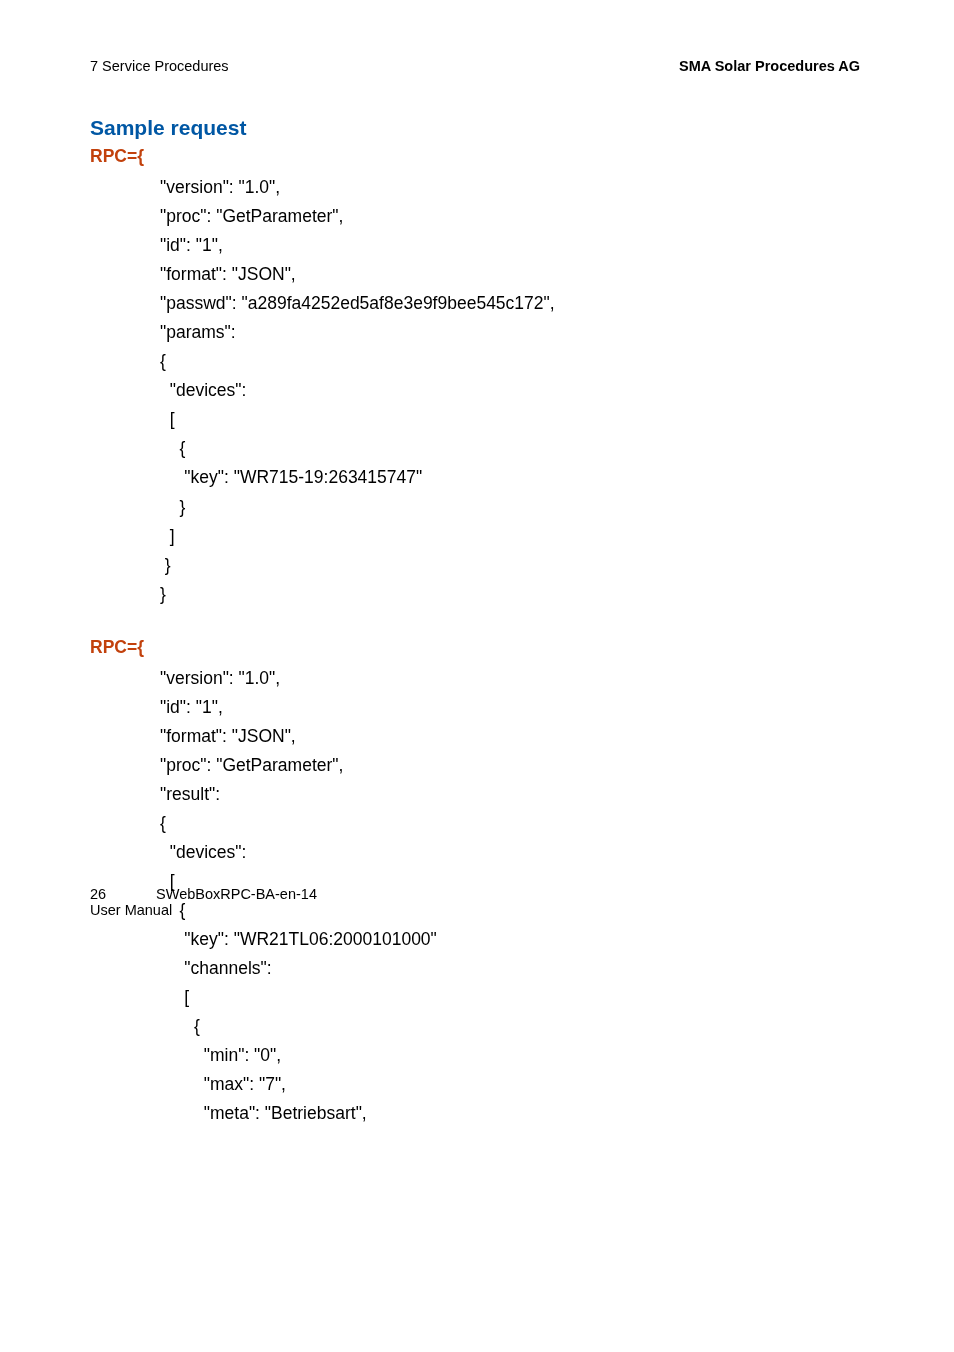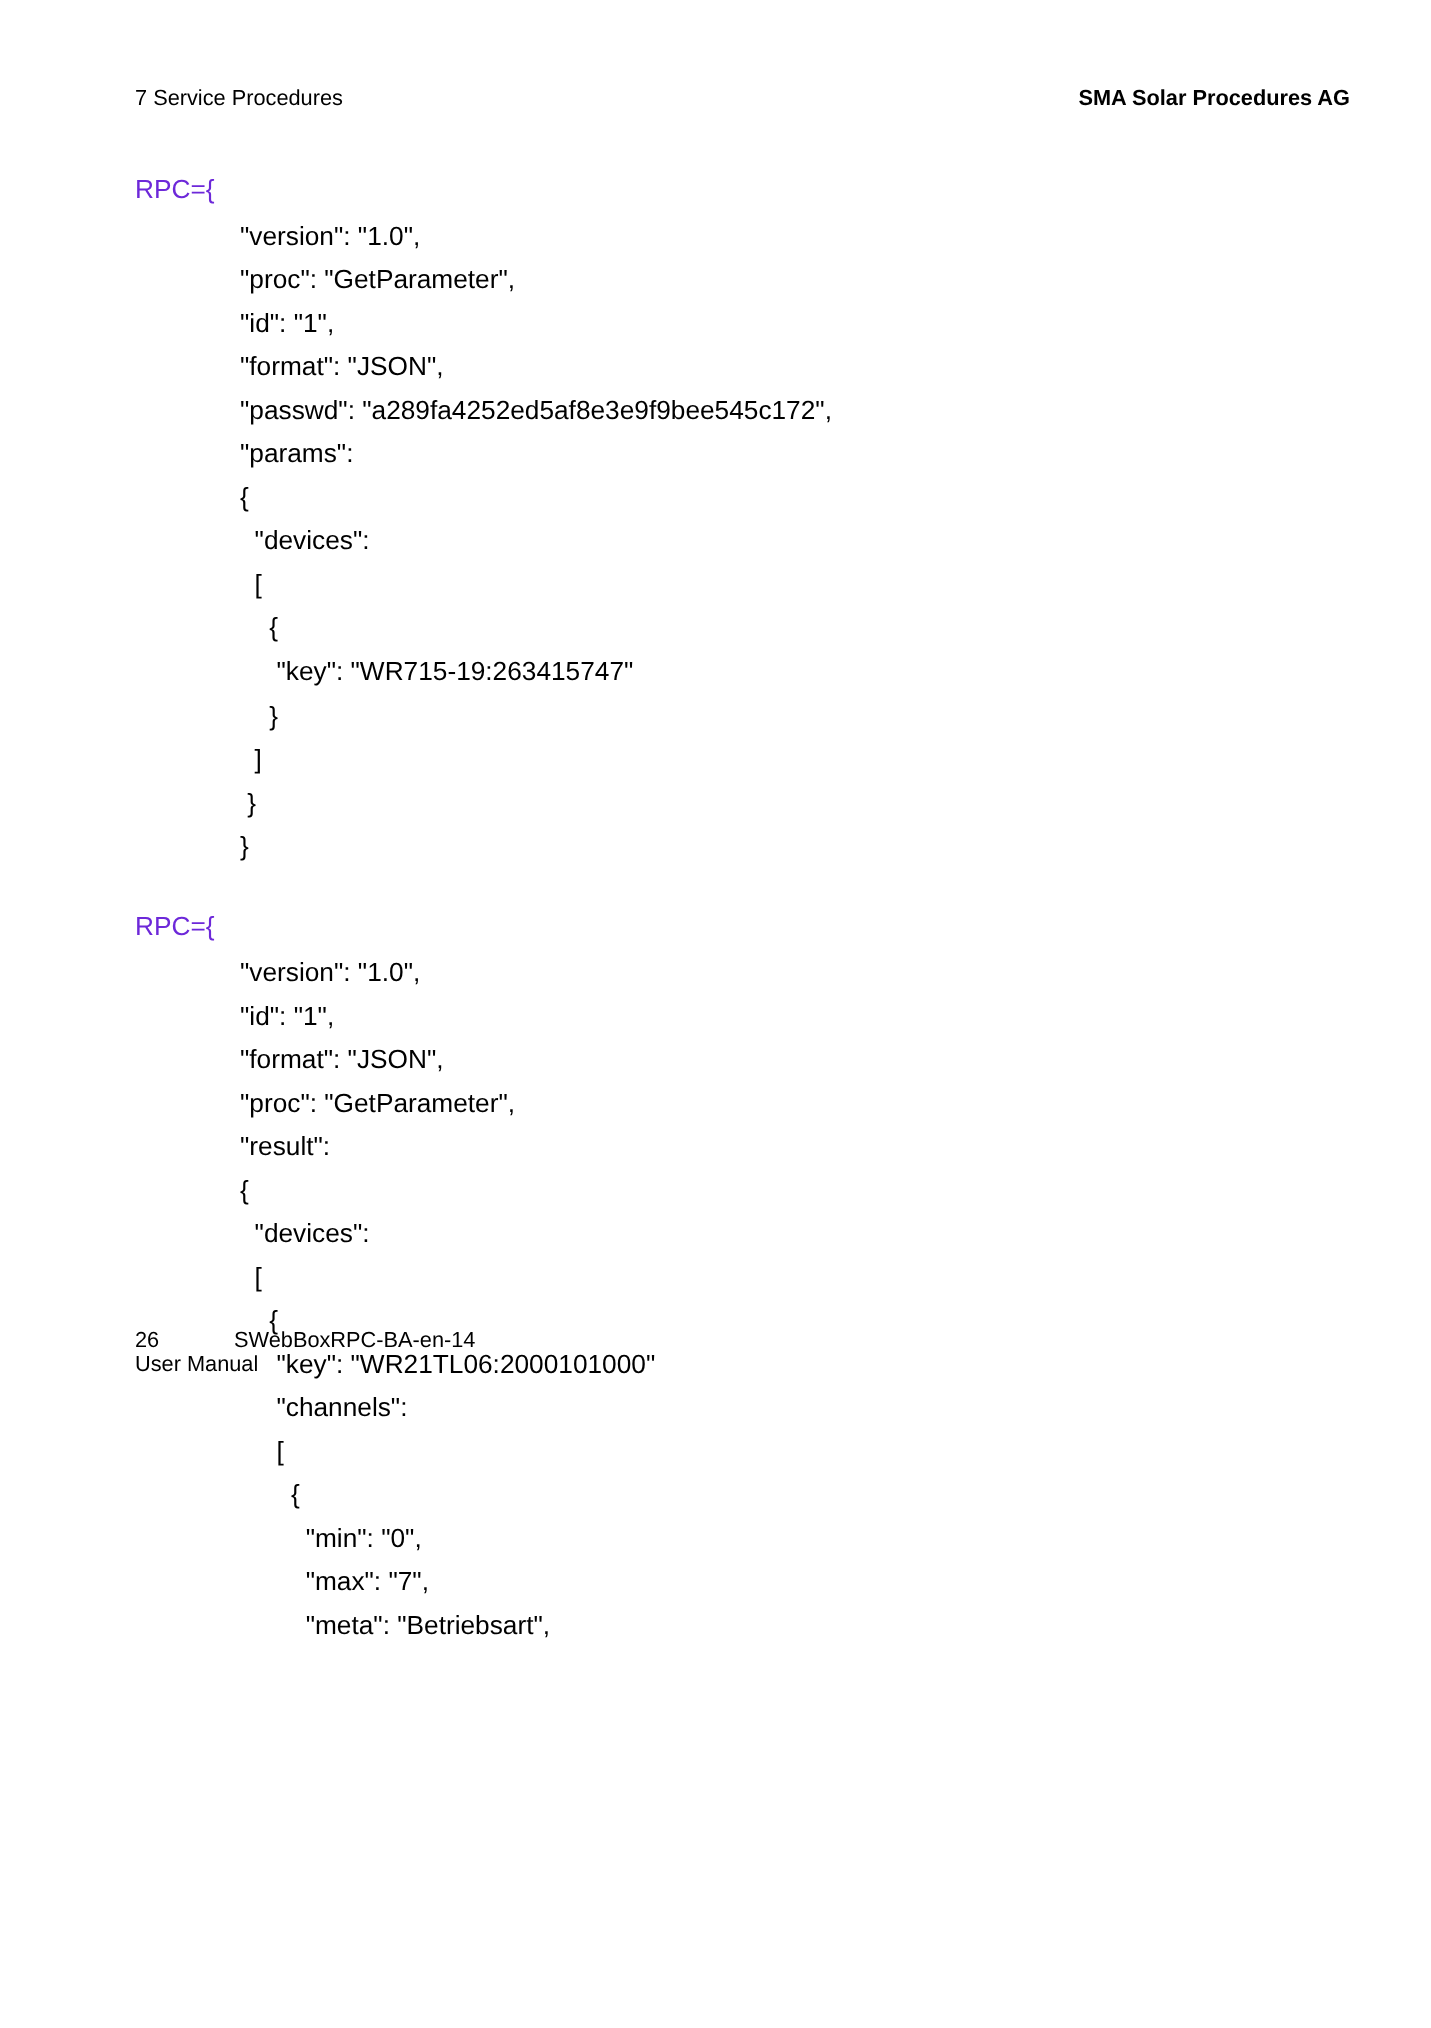--- a/index.html
+++ b/index.html
@@ -11,40 +11,40 @@
     background: #fff;
     font-family: "Futura", "Century Gothic", "Trebuchet MS", Arial, sans-serif;
     color: #000;
     -webkit-font-smoothing: antialiased;
   }
   .page {
     position: relative;
     width: 954px;
     height: 966px;
     box-sizing: border-box;
-    padding: 58px 54px 0 90px;
+    padding: 58px 94px 0 90px;
   }
   .running-header {
     display: flex;
     justify-content: space-between;
     font-size: 14.5px;
     margin-bottom: 42px;
   }
   .rh-left { font-weight: 400; }
   .rh-right { font-weight: 700; }
   .section-heading {
     color: #0057a4;
     font-weight: 700;
     font-size: 21px;
     margin: 0 0 6px 0;
   }
   .rpc-label {
-    color: #6d28d9;
+    color: #c2410c;
     font-size: 17.5px;
-    font-weight: 400;
+    font-weight: 700;
     margin: 0 0 6px 0;
   }
   .code {
     font-size: 17.5px;
     line-height: 1.66;
     font-weight: 400;
     white-space: pre;
     margin-left: 70px;
     margin-bottom: 22px;
   }
@@ -64,20 +64,21 @@
 </head>
 <body>
 
 <div class="page">
 
   <div class="running-header">
     <span class="rh-left">7  Service Procedures</span>
     <span class="rh-right">SMA Solar Procedures AG</span>
   </div>
 
+  <h3 class="section-heading">Sample request</h3>
   <div class="rpc-label">RPC={</div>
   <div class="code">"version": "1.0",
 "proc": "GetParameter",
 "id": "1",
 "format": "JSON",
 "passwd": "a289fa4252ed5af8e3e9f9bee545c172",
 "params":
 {
   "devices":
   [

